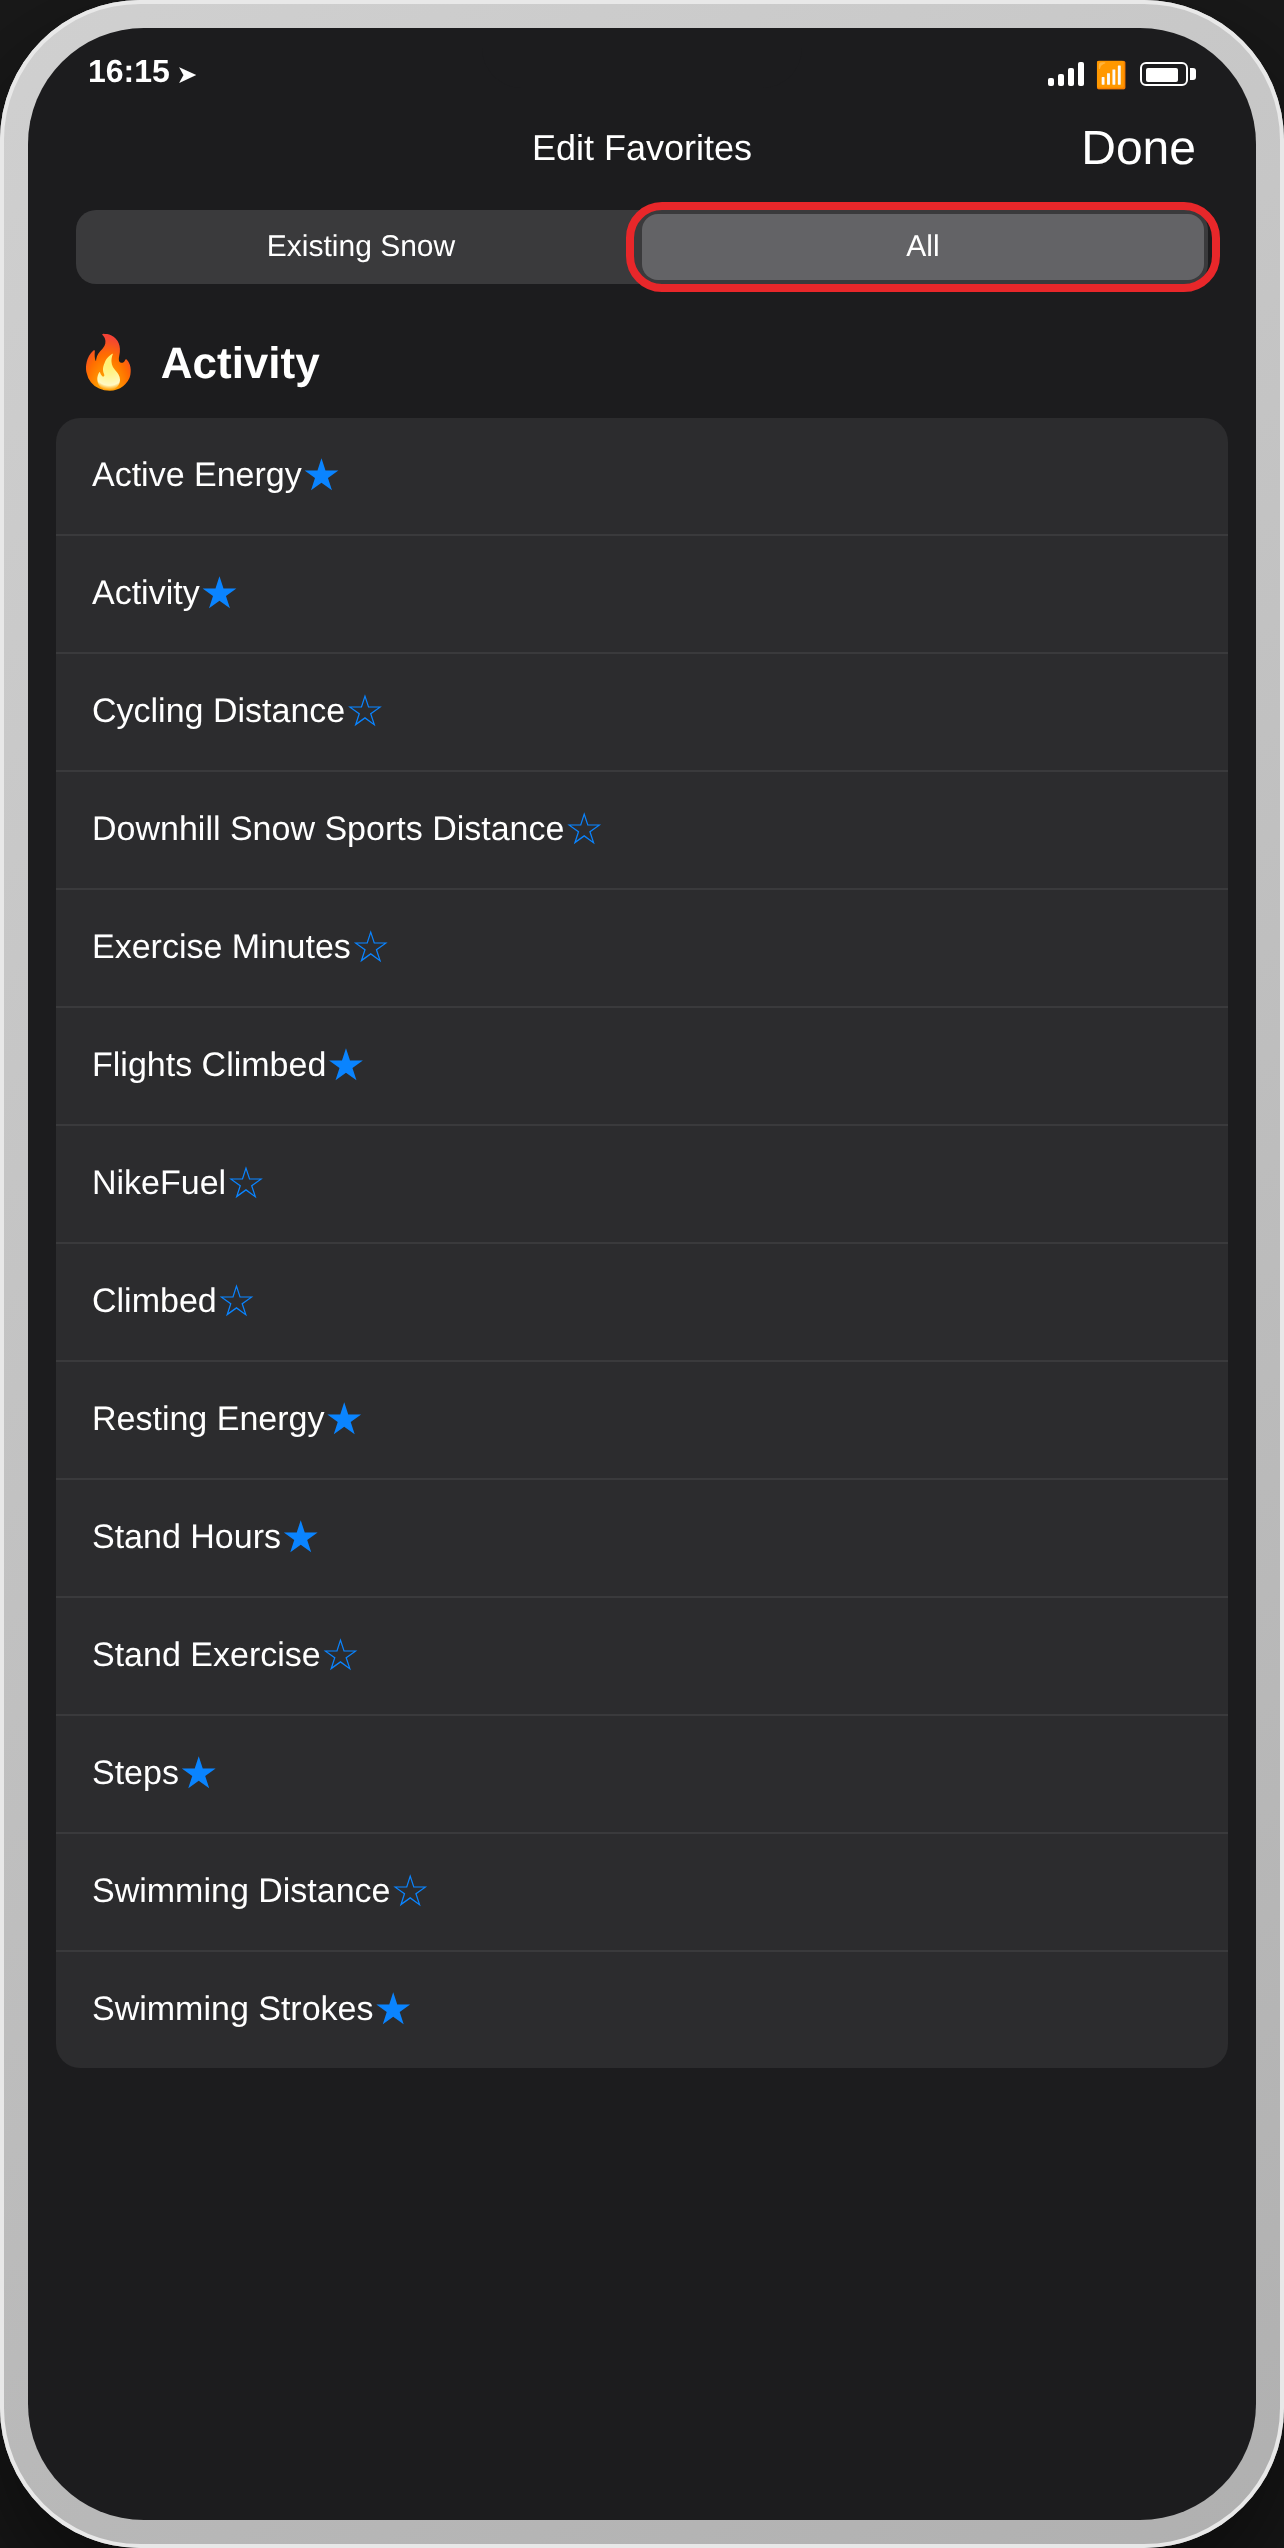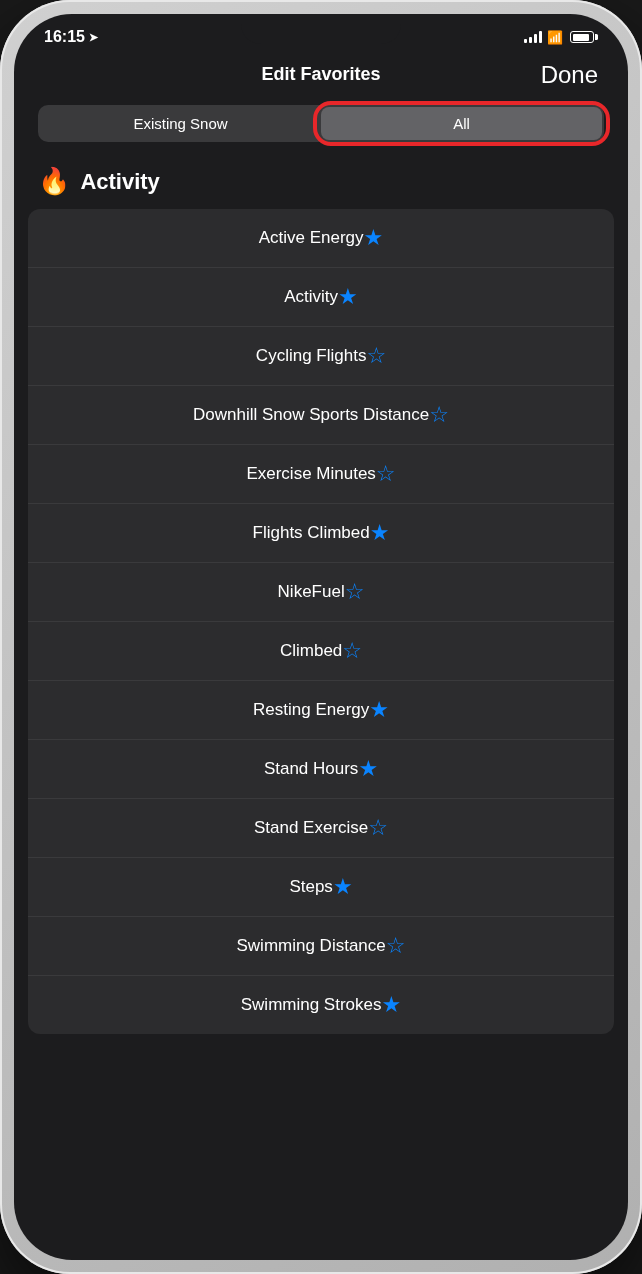--- a/index.html
+++ b/index.html
@@ -119,21 +119,21 @@
       display: flex;
       justify-content: center;
       align-items: center;
       padding: 10px 30px 12px;
       position: relative;
     }
 
     .nav-title {
       color: white;
       font-size: 18px;
-      font-weight: 700;
+      font-weight: 400;
     }
 
     .nav-done {
       position: absolute;
       right: 30px;
       color: #ffffff;
       font-size: 24px;
       font-weight: 400;
       cursor: pointer;
     }
@@ -202,21 +202,21 @@
     
     .list-container {
       background: #2c2c2e;
       border-radius: 12px;
       margin: 6px 14px 0;
       overflow: hidden;
     }
 
     .list-item {
       display: flex;
-      justify-content: center;
+      justify-content: flex-start;
       align-items: center;
       padding: 16px 18px;
       border-bottom: 0.5px solid #3a3a3c;
     }
 
     .list-item:last-child {
       border-bottom: none;
     }
 
     .item-label {
@@ -291,21 +291,21 @@
     <div class="list-container" id="activity-list">
     <div class="list-item">
           <span class="item-label">Active Energy</span>
           <span class="star-icon star-filled">★</span>
         </div>
         <div class="list-item">
           <span class="item-label">Activity</span>
           <span class="star-icon star-filled">★</span>
         </div>
         <div class="list-item">
-          <span class="item-label">Cycling Flights</span>
+          <span class="item-label">Cycling Distance</span>
           <span class="star-icon star-empty">☆</span>
         </div>
         <div class="list-item">
           <span class="item-label">Downhill Snow Sports Distance</span>
           <span class="star-icon star-empty">☆</span>
         </div>
         <div class="list-item">
           <span class="item-label">Exercise Minutes</span>
           <span class="star-icon star-empty">☆</span>
         </div>

